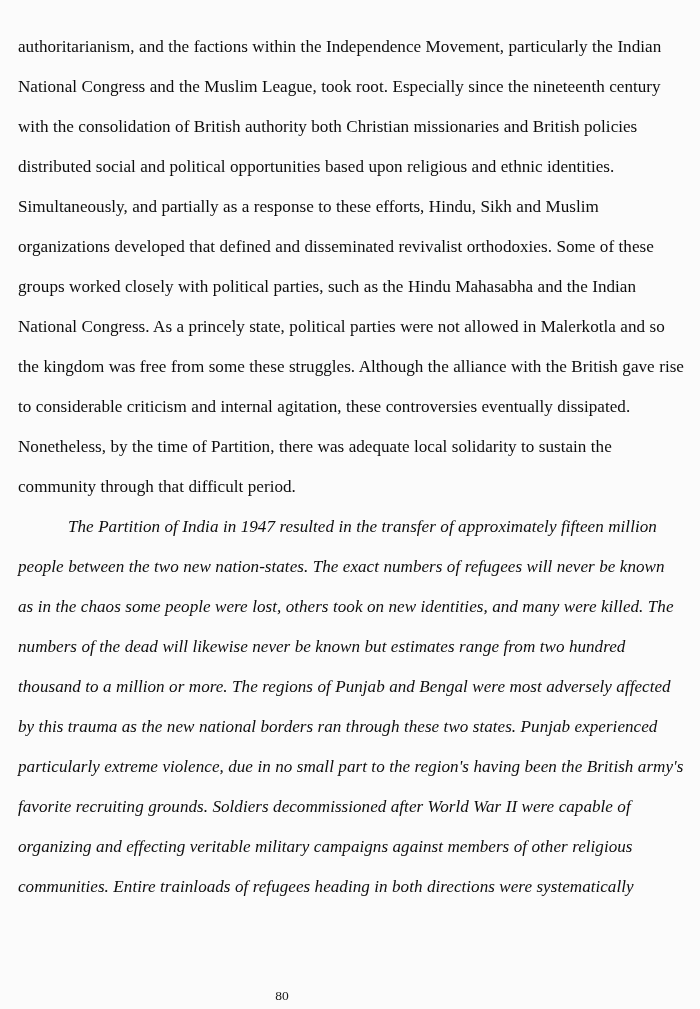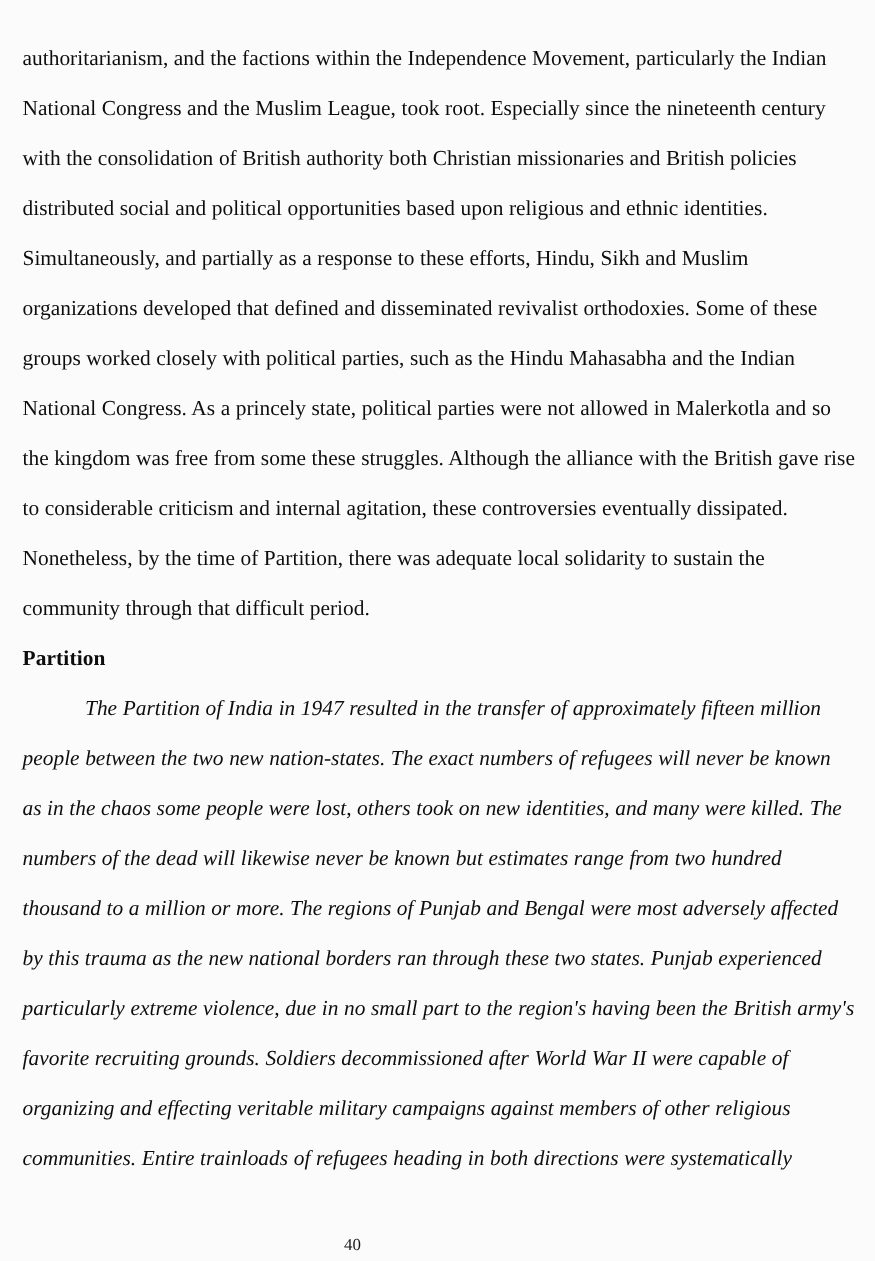--- a/index.html
+++ b/index.html
@@ -70,21 +70,20 @@
 </style>
 </head>
 <body>
 
 <div class="page">
 
   <div class="text-column">
 
     <p class="para para-continued">authoritarianism, and the factions within the Independence Movement, particularly the Indian National Congress and the Muslim League, took root.  Especially since the nineteenth century with the consolidation of British authority both Christian missionaries and British policies distributed social and political opportunities based upon religious and ethnic identities.  Simultaneously, and partially as a response to these efforts, Hindu, Sikh and Muslim organizations developed that defined and disseminated revivalist orthodoxies.  Some of these groups worked closely with political parties, such as the Hindu Mahasabha and the Indian National Congress.  As a princely state, political parties were not allowed in Malerkotla and so the kingdom was free from some these struggles.  Although the alliance with the British gave rise to considerable criticism and internal agitation, these controversies eventually dissipated.  Nonetheless, by the time of Partition, there was adequate local solidarity to sustain the community through that difficult period.</p>
 
-    <h2 class="heading">Partition</h2>
 
     <p class="para para-indented">The Partition of India in 1947 resulted in the transfer of approximately fifteen million people between the two new nation-states.  The exact numbers of refugees will never be known as in the chaos some people were lost, others took on new identities, and many were killed.  The numbers of the dead will likewise never be known but estimates range from two hundred thousand to a million or more.  The regions of Punjab and Bengal were most adversely affected by this trauma as the new national borders ran through these two states.  Punjab experienced particularly extreme violence, due in no small part to the region's having been the British army's favorite recruiting grounds.  Soldiers decommissioned after World War II were capable of organizing and effecting veritable military campaigns against members of other religious communities.  Entire trainloads of refugees heading in both directions were systematically</p>
 
   </div>
 
-  <div class="page-number">40</div>
+  <div class="page-number">80</div>
 
 </div>
 
 </body></html>

